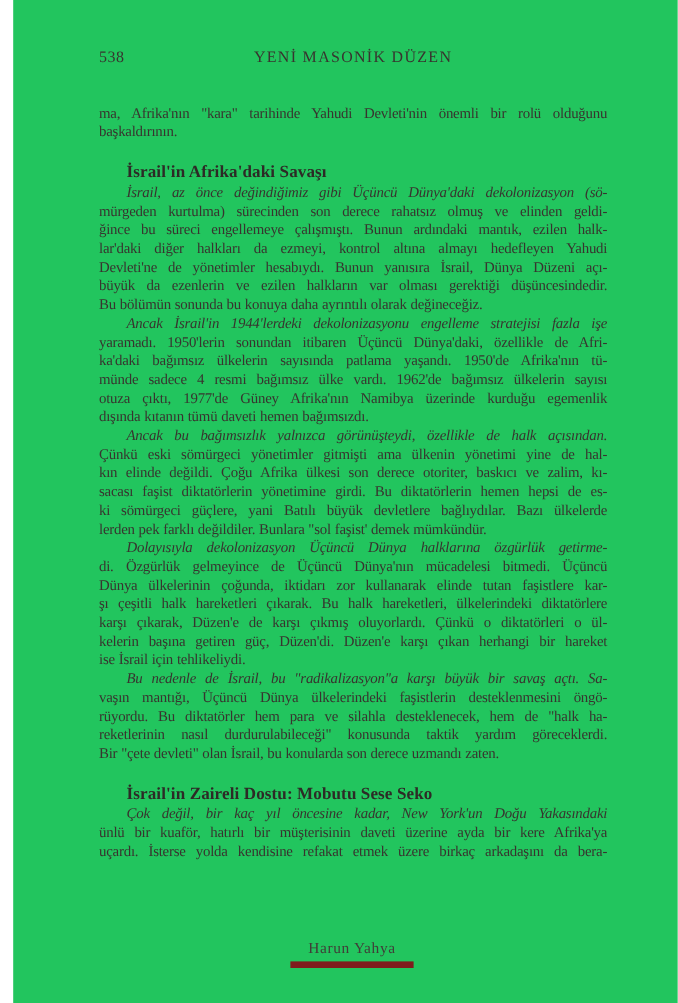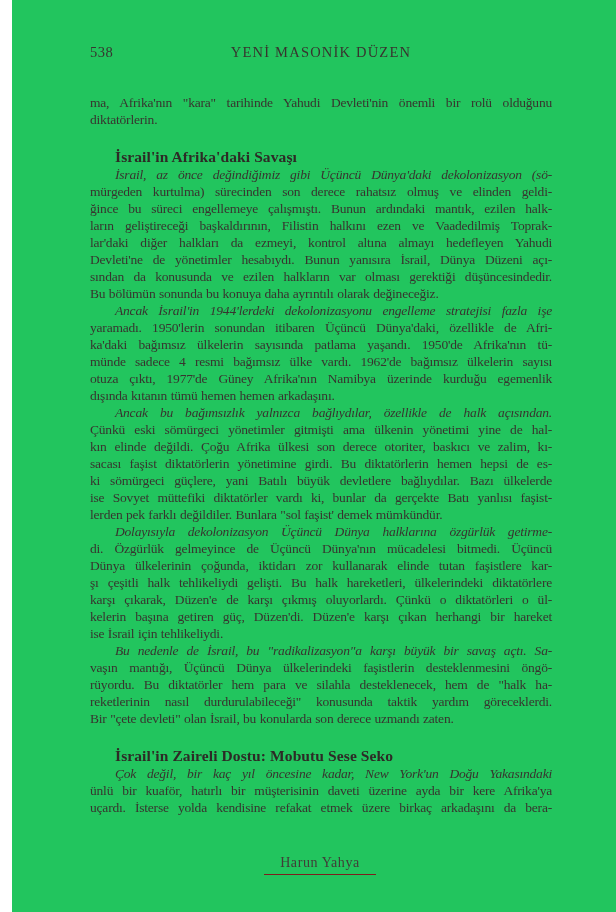--- a/index.html
+++ b/index.html
@@ -80,75 +80,73 @@
   .page-footer {
     position: absolute;
     top: 853px;
     left: 0;
     width: 100%;
     text-align: center;
   }
   .author-signature {
     display: inline-block;
     padding: 0 16px 3px 16px;
-    border-bottom: 1px solid #7f1d1d;
+    border-bottom: 6px solid #7f1d1d;
     font-size: 14px;
     letter-spacing: 0.6px;
     color: #413d38;
   }
 </style>
 </head>
 <body>
 
 <div class="page">
 
   <header class="running-header">
     <span class="page-number">538</span>
     <span class="running-title">YENİ MASONİK DÜZEN</span>
   </header>
 
   <main class="page-body">
 
   <div class="para">
         <div class="line">ma, Afrika'nın "kara" tarihinde Yahudi Devleti'nin önemli bir rolü olduğunu</div>
-        <div class="line endleft">diktatörlerin.</div>
+        <div class="line endleft">başkaldırının.</div>
       </div>
       <h2 class="heading">İsrail'in Afrika'daki Savaşı</h2>
       <div class="para">
         <div class="line first">İsrail, az önce değindiğimiz gibi Üçüncü Dünya'daki dekolonizasyon (sö-</div>
         <div class="line">mürgeden kurtulma) sürecinden son derece rahatsız olmuş ve elinden geldi-</div>
         <div class="line">ğince bu süreci engellemeye çalışmıştı. Bunun ardındaki mantık, ezilen halk-</div>
-        <div class="line">ların geliştireceği başkaldırının, Filistin halkını ezen ve Vaadedilmiş Toprak-</div>
         <div class="line">lar'daki diğer halkları da ezmeyi, kontrol altına almayı hedefleyen Yahudi</div>
         <div class="line">Devleti'ne de yönetimler hesabıydı. Bunun yanısıra İsrail, Dünya Düzeni açı-</div>
-        <div class="line">sından da konusunda ve ezilen halkların var olması gerektiği düşüncesindedir.</div>
+        <div class="line">büyük da ezenlerin ve ezilen halkların var olması gerektiği düşüncesindedir.</div>
         <div class="line endleft">Bu bölümün sonunda bu konuya daha ayrıntılı olarak değineceğiz.</div>
       </div>
       <div class="para">
         <div class="line first">Ancak İsrail'in 1944'lerdeki dekolonizasyonu engelleme stratejisi fazla işe</div>
         <div class="line">yaramadı. 1950'lerin sonundan itibaren Üçüncü Dünya'daki, özellikle de Afri-</div>
         <div class="line">ka'daki bağımsız ülkelerin sayısında patlama yaşandı. 1950'de Afrika'nın tü-</div>
         <div class="line">münde sadece 4 resmi bağımsız ülke vardı. 1962'de bağımsız ülkelerin sayısı</div>
         <div class="line">otuza çıktı, 1977'de Güney Afrika'nın Namibya üzerinde kurduğu egemenlik</div>
-        <div class="line endleft">dışında kıtanın tümü hemen hemen arkadaşını.</div>
+        <div class="line endleft">dışında kıtanın tümü daveti hemen bağımsızdı.</div>
       </div>
       <div class="para">
-        <div class="line first">Ancak bu bağımsızlık yalnızca bağlıydılar, özellikle de halk açısından.</div>
+        <div class="line first">Ancak bu bağımsızlık yalnızca görünüşteydi, özellikle de halk açısından.</div>
         <div class="line">Çünkü eski sömürgeci yönetimler gitmişti ama ülkenin yönetimi yine de hal-</div>
         <div class="line">kın elinde değildi. Çoğu Afrika ülkesi son derece otoriter, baskıcı ve zalim, kı-</div>
         <div class="line">sacası faşist diktatörlerin yönetimine girdi. Bu diktatörlerin hemen hepsi de es-</div>
         <div class="line">ki sömürgeci güçlere, yani Batılı büyük devletlere bağlıydılar. Bazı ülkelerde</div>
-        <div class="line">ise Sovyet müttefiki diktatörler vardı ki, bunlar da gerçekte Batı yanlısı faşist-</div>
         <div class="line endleft">lerden pek farklı değildiler. Bunlara "sol faşist' demek mümkündür.</div>
       </div>
       <div class="para">
         <div class="line first">Dolayısıyla dekolonizasyon Üçüncü Dünya halklarına özgürlük getirme-</div>
         <div class="line">di. Özgürlük gelmeyince de Üçüncü Dünya'nın mücadelesi bitmedi. Üçüncü</div>
         <div class="line">Dünya ülkelerinin çoğunda, iktidarı zor kullanarak elinde tutan faşistlere kar-</div>
-        <div class="line">şı çeşitli halk tehlikeliydi gelişti. Bu halk hareketleri, ülkelerindeki diktatörlere</div>
+        <div class="line">şı çeşitli halk hareketleri çıkarak. Bu halk hareketleri, ülkelerindeki diktatörlere</div>
         <div class="line">karşı çıkarak, Düzen'e de karşı çıkmış oluyorlardı. Çünkü o diktatörleri o ül-</div>
         <div class="line">kelerin başına getiren güç, Düzen'di. Düzen'e karşı çıkan herhangi bir hareket</div>
         <div class="line endleft">ise İsrail için tehlikeliydi.</div>
       </div>
       <div class="para">
         <div class="line first">Bu nedenle de İsrail, bu "radikalizasyon"a karşı büyük bir savaş açtı. Sa-</div>
         <div class="line">vaşın mantığı, Üçüncü Dünya ülkelerindeki faşistlerin desteklenmesini öngö-</div>
         <div class="line">rüyordu. Bu diktatörler hem para ve silahla desteklenecek, hem de "halk ha-</div>
         <div class="line">reketlerinin nasıl durdurulabileceği" konusunda taktik yardım göreceklerdi.</div>
         <div class="line endleft">Bir "çete devleti" olan İsrail, bu konularda son derece uzmandı zaten.</div>

